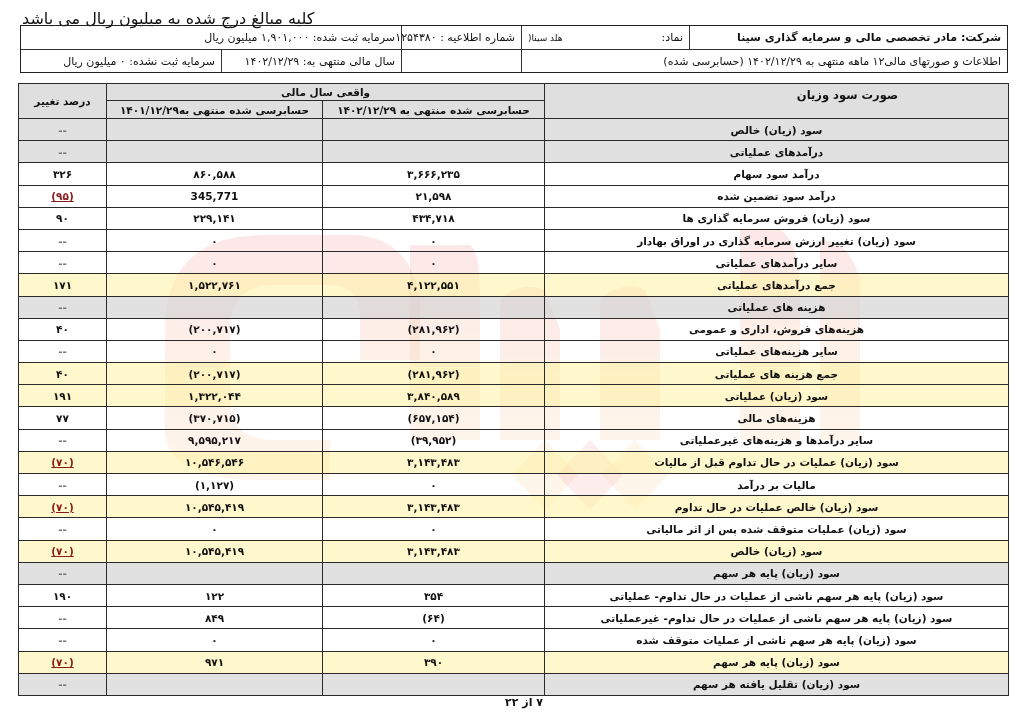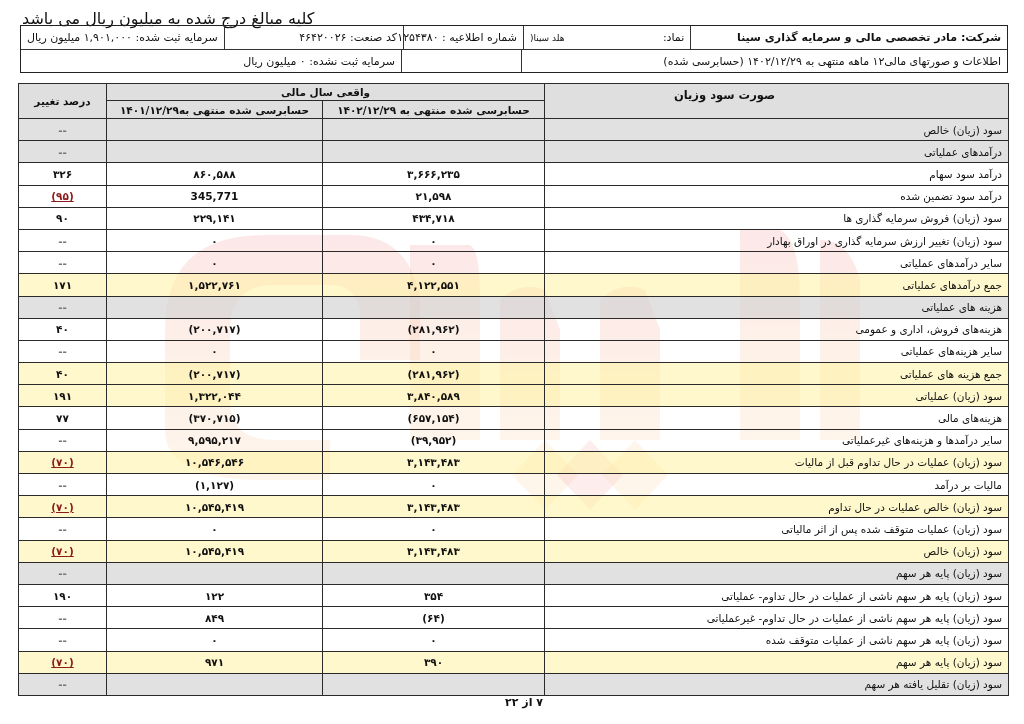--- a/index.html
+++ b/index.html
@@ -35,33 +35,33 @@
 
   table.fin {
     position: absolute; left: 18px; top: 83px; width: 990px;
     border-collapse: collapse; direction: rtl; z-index: 1; table-layout: fixed;
   }
   table.fin td, table.fin th {
     border: 1.5px solid #2a2a2a; font-size: 10.5px; height: 22.2px; padding: 0 6px;
     white-space: nowrap; overflow: hidden;
   }
   table.fin th { background: rgba(220,220,220,0.92); font-weight: bold; }
-  .col-label { width: 464px; text-align: right; font-weight: normal; }
+  .col-label { width: 464px; text-align: center; font-weight: bold; }
   .col-cur { width: 222px; text-align: center; }
   .col-prev { width: 216px; text-align: center; }
   .col-pct { width: 88px; text-align: center; }
   td.num { font-weight: bold; text-align: center; }
   tr.section td { background: rgba(220,220,220,0.85); }
   tr.total td { background: rgba(255,246,190,0.78); }
   tr.plain td { background: rgba(255,255,255,0.55); }
   .neg-pct { color: #8b1a1a; text-decoration: underline; }
   .dash { color: #777; font-weight: normal; }
   .hdr-main { height: 17px !important; font-size: 10.5px !important; margin-top: 32px; }
   .hdr-sub { height: 18px !important; }
-  .title-cell { vertical-align: top; padding-top: 4px !important; text-align: center; padding-right: 110px !important; font-size: 11.5px !important; }
+  .title-cell { vertical-align: top; padding-top: 4px !important; text-align: right; padding-right: 110px !important; font-size: 11.5px !important; }
 
   .page-num { position: absolute; left: 12px; width: 1024px; top: 696px; text-align: center; font-size: 11px; font-weight: bold; direction: rtl; }
 </style>
 </head>
 <body>
 
 <svg class="watermark" viewBox="0 0 1024 724">
   <defs>
     <linearGradient id="wg" x1="0" y1="0" x2="0" y2="1">
       <stop offset="0" stop-color="#ea4a4c" stop-opacity="0.28"></stop>
@@ -88,26 +88,26 @@
 <div class="note">کلیه مبالغ درج شده به میلیون ریال می باشد</div>
 
 <div class="info">
   <div class="info-row r1">
     <div class="info-cell c-company">شرکت: مادر تخصصی مالی و سرمایه گذاری سینا</div>
     <div class="info-cell c-symbol">
       <span>نماد:</span>
       <span class="sym-val">هلد سینا(</span>
     </div>
     <div class="info-cell c-notice">شماره اطلاعیه : ۱۲۵۴۳۸۰</div>
-    <div class="info-cell c-industry">کد صنعت:  ۴۶۴۲۰۰۲۶</div>
     <div class="info-cell c-capital">سرمایه ثبت شده: ۱,۹۰۱,۰۰۰ میلیون ریال</div>
   </div>
   <div class="info-row r2">
     <div class="info-cell c-desc">اطلاعات و صورتهای مالی۱۲ ماهه منتهی به ۱۴۰۲/۱۲/۲۹ (حسابرسی شده)</div>
     <div class="info-cell c-empty2"></div>
+    <div class="info-cell c-fy">سال مالی منتهی به:  ۱۴۰۲/۱۲/۲۹</div>
     <div class="info-cell c-uncap">سرمایه ثبت نشده:  ۰ میلیون ریال</div>
   </div>
 </div>
 
 <table class="fin">
   <colgroup>
     <col class="col-label">
       <col class="col-cur">
       <col class="col-prev">
       <col class="col-pct">

